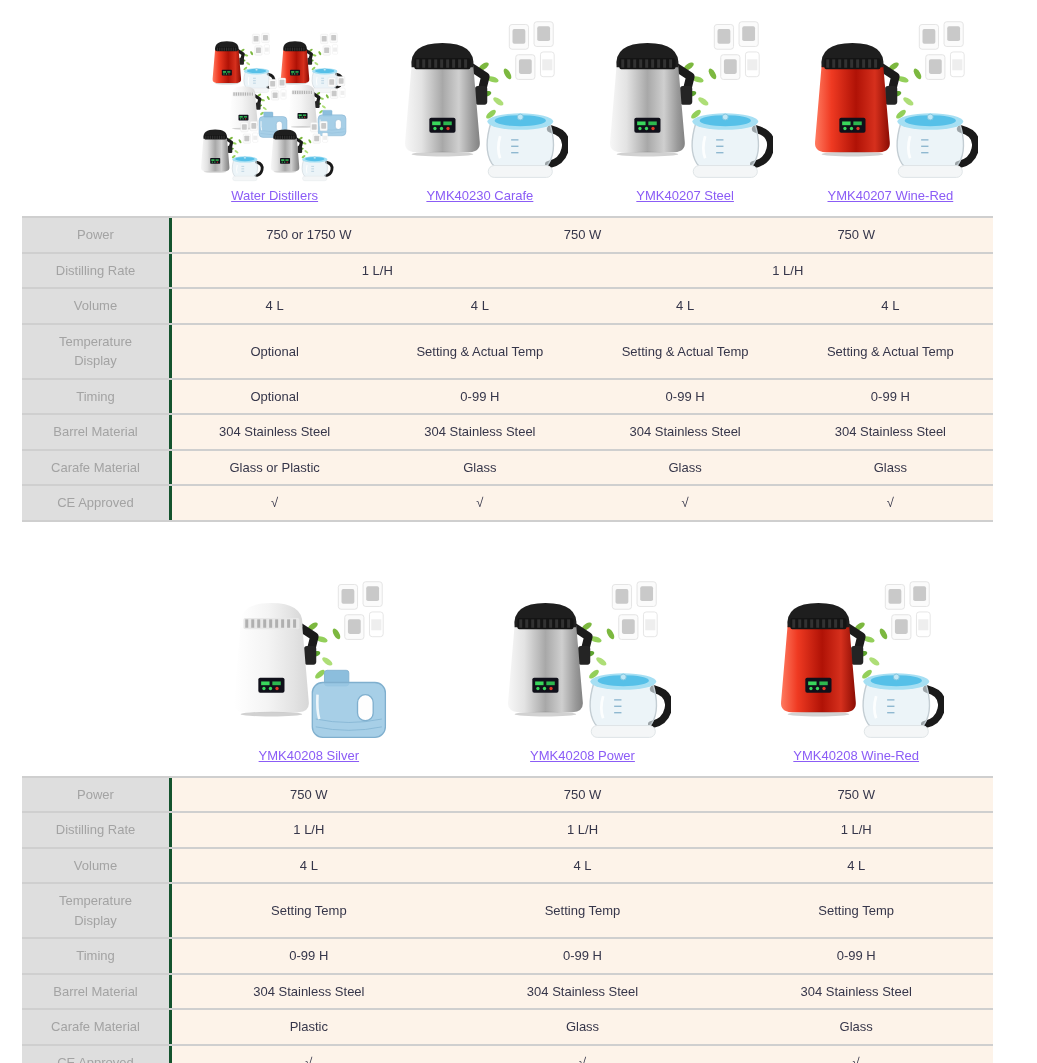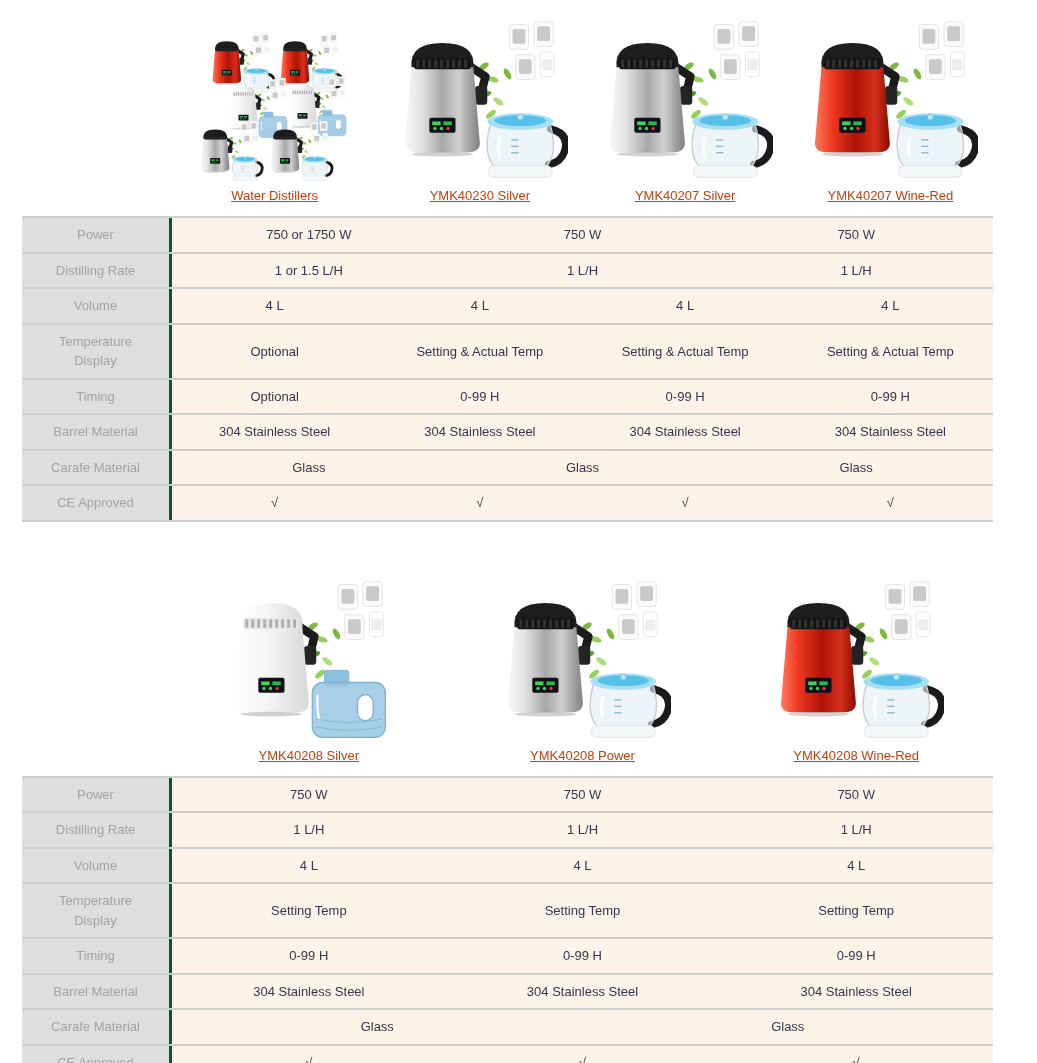--- a/index.html
+++ b/index.html
@@ -5,21 +5,21 @@
   html,body{margin:0;padding:0;background:#ffffff;}
   body{width:1037px;height:1063px;overflow:hidden;font-family:"Liberation Sans",sans-serif;}
   .container{margin-left:22px;padding-top:10px;width:971px;}
   .table-block{width:971px;}
   .table-block + .table-block{margin-top:48px;}
 
   .products-row{display:flex;margin-left:150px;}
   .product-col{flex:1;display:flex;flex-direction:column;align-items:center;}
   .product-image{height:172px;display:flex;align-items:flex-end;justify-content:center;cursor:pointer;}
   .product-link-wrap{height:28px;display:flex;align-items:flex-start;padding-top:6px;}
-  a.product-link{color:#c2410c;font-size:13px;text-decoration:underline;cursor:pointer;}
+  a.product-link{color:#8b5cf6;font-size:13px;text-decoration:underline;cursor:pointer;}
 
   .spec-rows{border-top:2px solid #cfcfcf;}
   .spec-row{display:flex;min-height:35px;box-sizing:border-box;border-bottom:2px solid #cfcfcf;}
   .label-cell{flex:0 0 150px;box-sizing:border-box;background:#dedede;border-right:3px solid #14532d;
     display:flex;align-items:center;justify-content:center;text-align:center;
     color:#a3a3a3;font-size:13px;line-height:1.5;padding:7px 28px;}
   .values{flex:1;display:flex;}
   .value-cell{flex:1;display:flex;align-items:center;justify-content:center;background:#fdf3e9;
     color:#36364a;font-size:13px;text-align:center;padding:4px 8px;box-sizing:border-box;}
 </style>
@@ -445,21 +445,21 @@
    <circle cx="50" cy="9" r="3.2" fill="#bfe7f5" stroke="#7fc4de"></circle>
    <path d="M28,30 Q24,44 28,54" stroke="rgba(255,255,255,0.85)" stroke-width="3" fill="none"></path>
    <line x1="40" y1="34" x2="48" y2="34" stroke="#8fb8d0" stroke-width="1.5"></line>
    <line x1="40" y1="41" x2="48" y2="41" stroke="#8fb8d0" stroke-width="1.5"></line>
    <line x1="40" y1="48" x2="48" y2="48" stroke="#8fb8d0" stroke-width="1.5"></line>
    <rect x="15" y="62" width="70" height="13" rx="6.5" fill="#f4f6f7" stroke="#dde2e5"></rect>
               </g>
             </svg>
           </div>
           <div class="product-link-wrap">
-            <a class="product-link" href="#">YMK40230 Silver</a>
+            <a class="product-link" href="#">YMK40230 Carafe</a>
           </div>
         </div>
         <div class="product-col">
           <div class="product-image">
             <svg viewBox="0 0 192 178" width="176" height="163">
     <g transform="translate(128,6)">
                 <rect x="0" y="0" width="21" height="27" rx="3" fill="#fbfbfb" stroke="#e2e2e2"></rect>
           <rect x="3.5" y="5" width="14" height="16" rx="2" fill="#c9c9c9"></rect>
                 <rect x="27" y="-3" width="21" height="27" rx="3" fill="#fbfbfb" stroke="#e2e2e2"></rect>
           <rect x="30.5" y="2" width="14" height="16" rx="2" fill="#c9c9c9"></rect>
@@ -508,21 +508,21 @@
    <circle cx="50" cy="9" r="3.2" fill="#bfe7f5" stroke="#7fc4de"></circle>
    <path d="M28,30 Q24,44 28,54" stroke="rgba(255,255,255,0.85)" stroke-width="3" fill="none"></path>
    <line x1="40" y1="34" x2="48" y2="34" stroke="#8fb8d0" stroke-width="1.5"></line>
    <line x1="40" y1="41" x2="48" y2="41" stroke="#8fb8d0" stroke-width="1.5"></line>
    <line x1="40" y1="48" x2="48" y2="48" stroke="#8fb8d0" stroke-width="1.5"></line>
    <rect x="15" y="62" width="70" height="13" rx="6.5" fill="#f4f6f7" stroke="#dde2e5"></rect>
               </g>
             </svg>
           </div>
           <div class="product-link-wrap">
-            <a class="product-link" href="#">YMK40207 Silver</a>
+            <a class="product-link" href="#">YMK40207 Steel</a>
           </div>
         </div>
         <div class="product-col">
           <div class="product-image">
             <svg viewBox="0 0 192 178" width="176" height="163">
     <g transform="translate(128,6)">
                 <rect x="0" y="0" width="21" height="27" rx="3" fill="#fbfbfb" stroke="#e2e2e2"></rect>
           <rect x="3.5" y="5" width="14" height="16" rx="2" fill="#c9c9c9"></rect>
                 <rect x="27" y="-3" width="21" height="27" rx="3" fill="#fbfbfb" stroke="#e2e2e2"></rect>
           <rect x="30.5" y="2" width="14" height="16" rx="2" fill="#c9c9c9"></rect>
@@ -587,21 +587,20 @@
           <div class="label-cell">Power</div>
           <div class="values">
             <div class="value-cell">750 or 1750 W</div>
             <div class="value-cell">750 W</div>
             <div class="value-cell">750 W</div>
           </div>
         </div>
         <div class="spec-row">
           <div class="label-cell">Distilling Rate</div>
           <div class="values">
-            <div class="value-cell">1 or 1.5 L/H</div>
             <div class="value-cell">1 L/H</div>
             <div class="value-cell">1 L/H</div>
           </div>
         </div>
         <div class="spec-row">
           <div class="label-cell">Volume</div>
           <div class="values">
             <div class="value-cell">4 L</div>
             <div class="value-cell">4 L</div>
             <div class="value-cell">4 L</div>
@@ -631,20 +630,21 @@
           <div class="values">
             <div class="value-cell">304 Stainless Steel</div>
             <div class="value-cell">304 Stainless Steel</div>
             <div class="value-cell">304 Stainless Steel</div>
             <div class="value-cell">304 Stainless Steel</div>
           </div>
         </div>
         <div class="spec-row">
           <div class="label-cell">Carafe Material</div>
           <div class="values">
+            <div class="value-cell">Glass or Plastic</div>
             <div class="value-cell">Glass</div>
             <div class="value-cell">Glass</div>
             <div class="value-cell">Glass</div>
           </div>
         </div>
         <div class="spec-row">
           <div class="label-cell">CE Approved</div>
           <div class="values">
             <div class="value-cell">√</div>
             <div class="value-cell">√</div>
@@ -887,20 +887,21 @@
           <div class="label-cell">Barrel Material</div>
           <div class="values">
             <div class="value-cell">304 Stainless Steel</div>
             <div class="value-cell">304 Stainless Steel</div>
             <div class="value-cell">304 Stainless Steel</div>
           </div>
         </div>
         <div class="spec-row">
           <div class="label-cell">Carafe Material</div>
           <div class="values">
+            <div class="value-cell">Plastic</div>
             <div class="value-cell">Glass</div>
             <div class="value-cell">Glass</div>
           </div>
         </div>
         <div class="spec-row">
           <div class="label-cell">CE Approved</div>
           <div class="values">
             <div class="value-cell">√</div>
             <div class="value-cell">√</div>
             <div class="value-cell">√</div>

